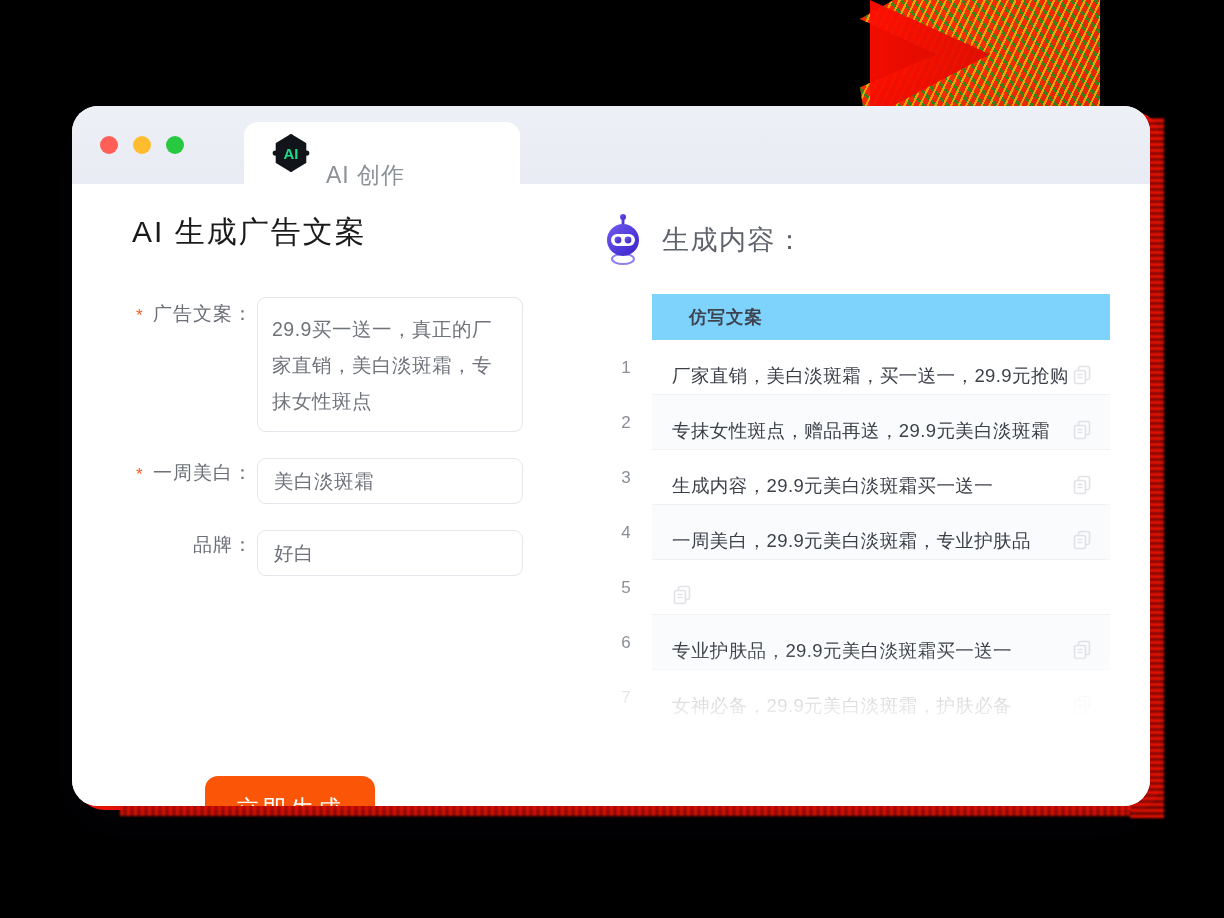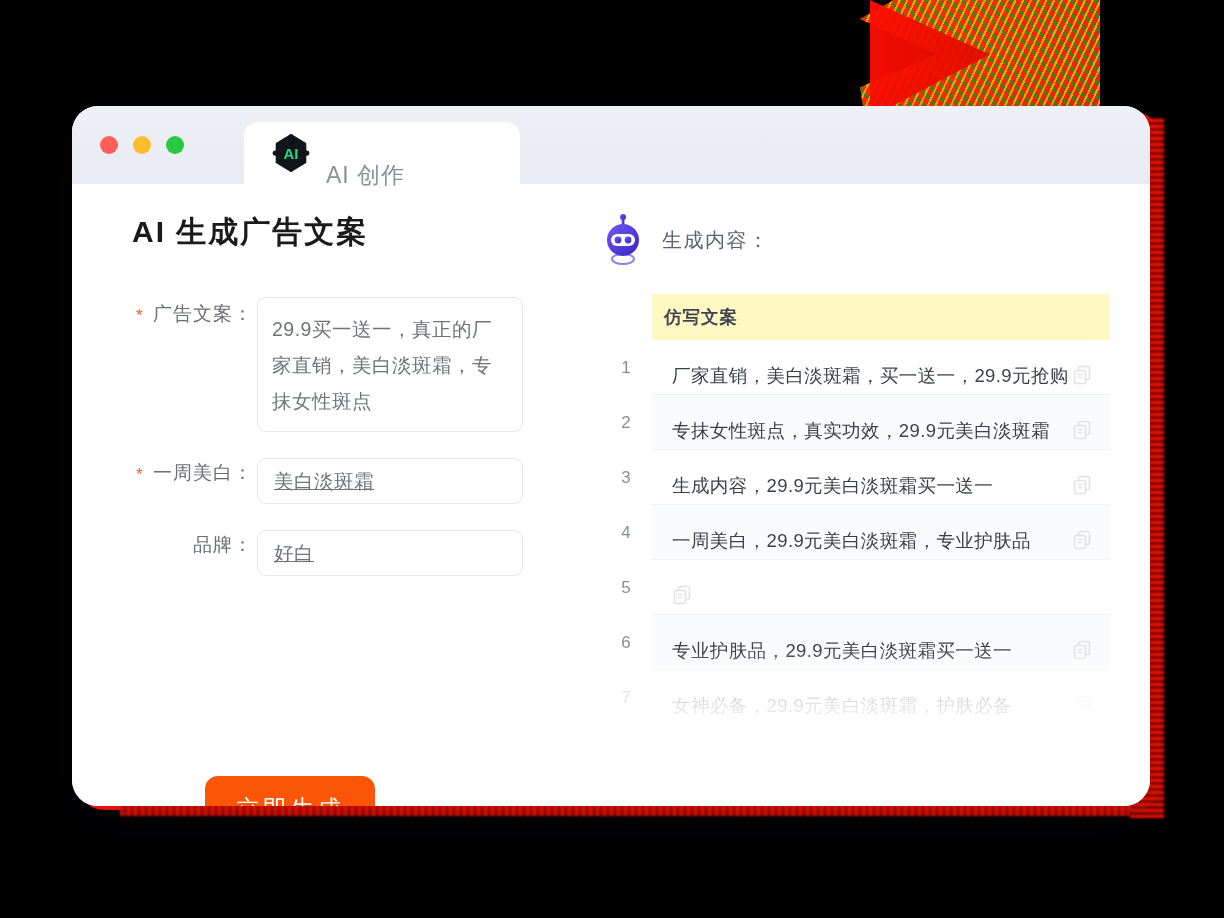--- a/index.html
+++ b/index.html
@@ -97,21 +97,21 @@
 
   
   .ai-logo{width:42px;height:42px;flex:0 0 42px;display:block;}
 
   
   .content{display:flex;height:622px;background:#fff;}
   .left{width:520px;padding:28px 0 0 60px;box-sizing:border-box;position:relative;}
   .right{flex:1;padding:30px 0 0 0;box-sizing:border-box;position:relative;}
 
   .page-title{
-    font-size:30px;font-weight:bold;color:#1a1a1a;
+    font-size:30px;font-weight:normal;color:#1a1a1a;
     letter-spacing:2px;margin:0 0 44px 0;
   }
 
   .field-row{display:flex;align-items:flex-start;margin-bottom:26px;}
   .field-label{
     width:125px;text-align:right;flex:0 0 125px;
     font-size:19px;color:#6b6f76;line-height:30px;
     position:relative;padding-right:4px;box-sizing:border-box;
     letter-spacing:1px;
   }
@@ -124,41 +124,41 @@
     padding:13px 14px;font-size:19.5px;color:#6f737a;line-height:36px;
     letter-spacing:.5px;
     font-family:"Liberation Sans","DejaVu Sans",sans-serif;
     resize:none;outline:none;overflow:hidden;
   }
   .inp{
     width:266px;height:46px;box-sizing:border-box;
     border:1px solid #e3e6ea;border-radius:9px;background:#fff;
     padding:0 16px;font-size:19.5px;color:#6f737a;
     font-family:"Liberation Sans","DejaVu Sans",sans-serif;
-    outline:none;letter-spacing:.5px;text-decoration:underline;
+    outline:none;letter-spacing:.5px;
   }
 
   .gen-btn{
     position:absolute;left:133px;top:592px;
     width:170px;height:66px;border:0;border-radius:13px;
     background:#fb5607;color:#fff;font-size:24px;letter-spacing:3px;
     font-family:"Liberation Sans","DejaVu Sans",sans-serif;
     cursor:pointer;
   }
 
   
   .right-head{display:flex;align-items:center;gap:16px;padding-left:8px;margin-bottom:28px;}
   .robot{width:46px;height:52px;flex:0 0 46px;}
-  .right-title{font-size:20px;color:#5e626a;letter-spacing:1.5px;}
+  .right-title{font-size:27px;color:#5e626a;letter-spacing:1.5px;}
 
   .table-wrap{position:relative;padding-left:8px;}
   .tbl-head{
     margin-left:52px;width:458px;height:46px;
-    background:#fef9c3;display:flex;align-items:center;
-    padding-left:12px;box-sizing:border-box;
+    background:#7dd3fc;display:flex;align-items:center;
+    padding-left:37px;box-sizing:border-box;
     font-size:17.5px;font-weight:bold;color:#3f4350;letter-spacing:1px;
   }
   .rows{position:relative;}
   .row{display:flex;align-items:center;height:55px;}
   .rownum{
     width:52px;flex:0 0 52px;text-align:center;
     font-size:17px;color:#8a8e96;
   }
   .rowbody{
     width:458px;flex:0 0 458px;height:55px;display:flex;align-items:center;
@@ -276,21 +276,21 @@
                 <rect x="2.5" y="5.5" width="11" height="13" rx="2" fill="#fff" stroke="#c9ccd4" stroke-width="1.6"></rect>
                 <line x1="5.5" y1="9.5" x2="10.5" y2="9.5" stroke="#c9ccd4" stroke-width="1.4"></line>
                 <line x1="5.5" y1="12.5" x2="10.5" y2="12.5" stroke="#c9ccd4" stroke-width="1.4"></line>
               </svg>
             </div>
           </div>
 
           <div class="row">
             <div class="rownum">2</div>
             <div class="rowbody">
-              <span class="rowtext">专抹女性斑点，真实功效，29.9元美白淡斑霜</span>
+              <span class="rowtext">专抹女性斑点，赠品再送，29.9元美白淡斑霜</span>
               <svg class="copy-icon" viewBox="0 0 20 20">
                 <rect x="6.5" y="1.5" width="11" height="13" rx="2" fill="none" stroke="#c9ccd4" stroke-width="1.6"></rect>
                 <rect x="2.5" y="5.5" width="11" height="13" rx="2" fill="#fff" stroke="#c9ccd4" stroke-width="1.6"></rect>
                 <line x1="5.5" y1="9.5" x2="10.5" y2="9.5" stroke="#c9ccd4" stroke-width="1.4"></line>
                 <line x1="5.5" y1="12.5" x2="10.5" y2="12.5" stroke="#c9ccd4" stroke-width="1.4"></line>
               </svg>
             </div>
           </div>
 
           <div class="row">

